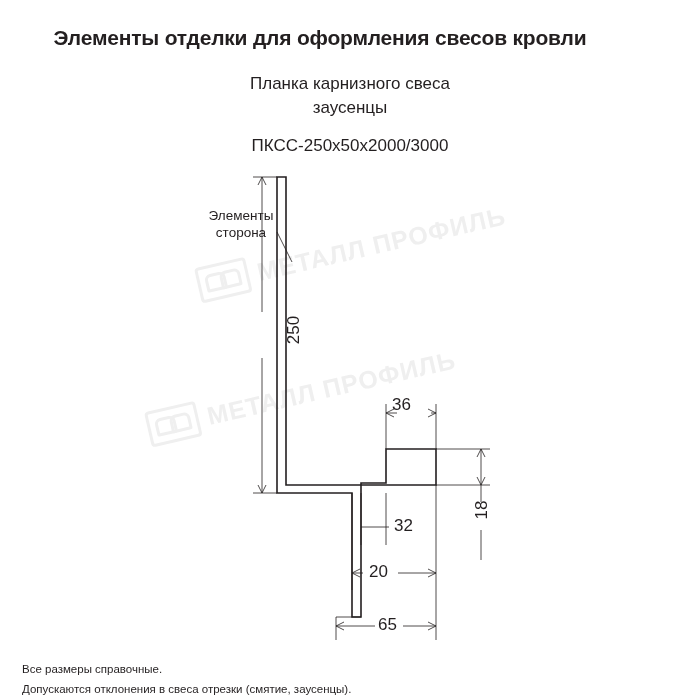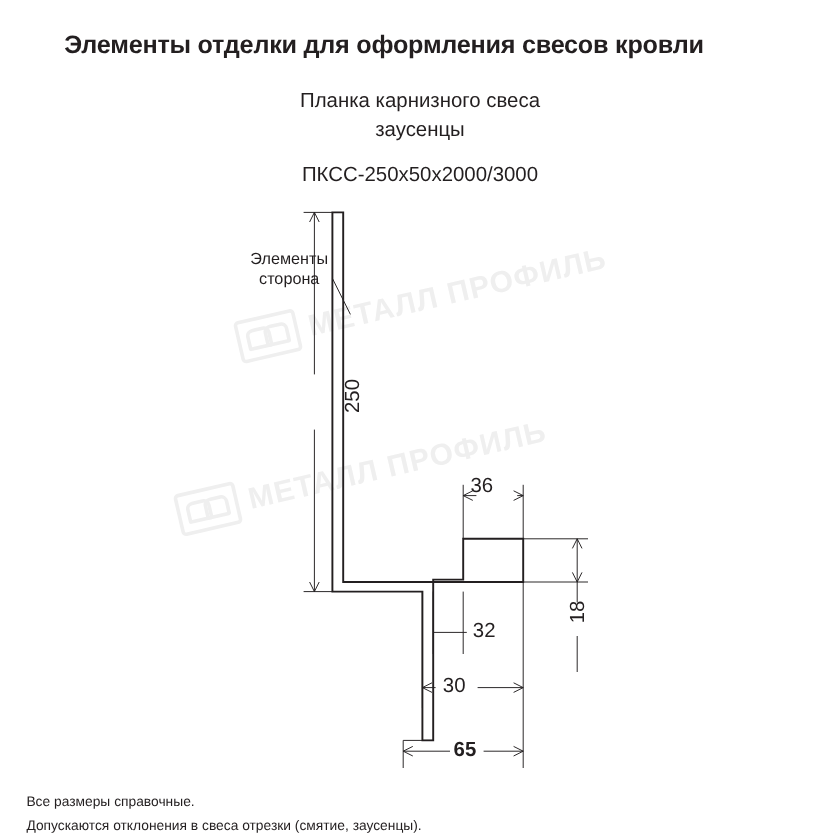--- a/index.html
+++ b/index.html
@@ -207,20 +207,20 @@
   </div>
 
   <div class="dimlabel vert" style="left:274px; top:320px; width:40px; text-align:center;">250</div>
 
   <div class="dimlabel" style="left:392px; top:395px;">36</div>
 
   <div class="dimlabel vert" style="left:462px; top:500px; width:40px; text-align:center;">18</div>
 
   <div class="dimlabel" style="left:394px; top:516px;">32</div>
 
-  <div class="dimlabel" style="left:369px; top:562px;">30</div>
-
-  <div class="dimlabel" style="left:378px; top:615px;font-weight:bold;">65</div>
+  <div class="dimlabel" style="left:369px; top:562px;">20</div>
+
+  <div class="dimlabel" style="left:378px; top:615px;">65</div>
 
   <div class="footnote l1">Все размеры справочные.</div>
   <div class="footnote l2">Допускаются отклонения в свеса отрезки (смятие, заусенцы).</div>
 
 </div>
 
 </body></html>

